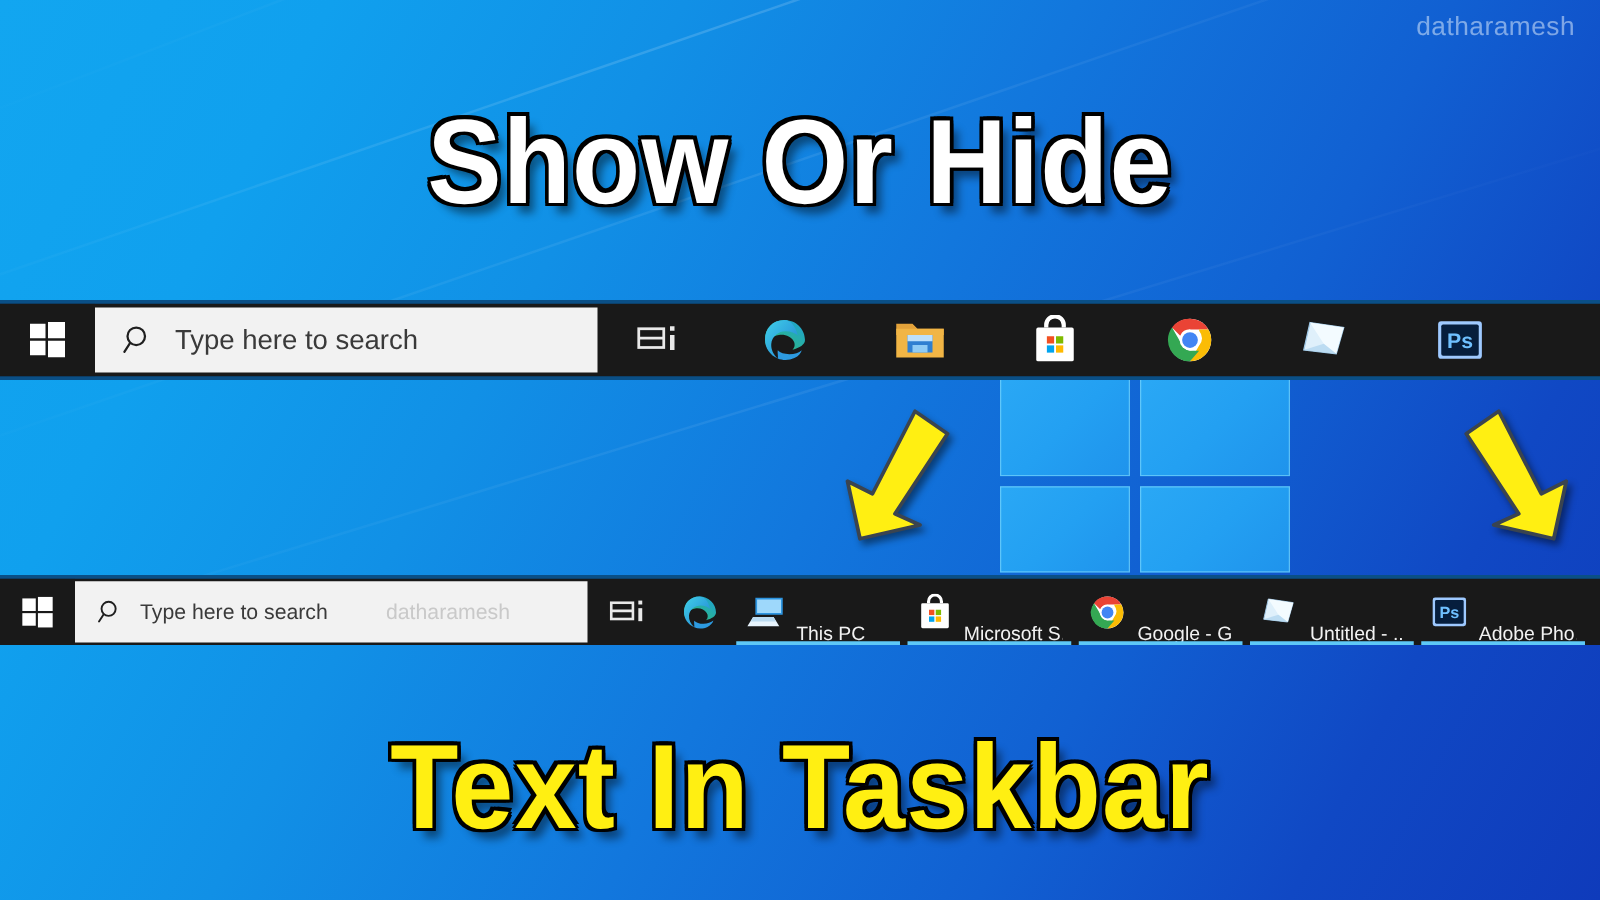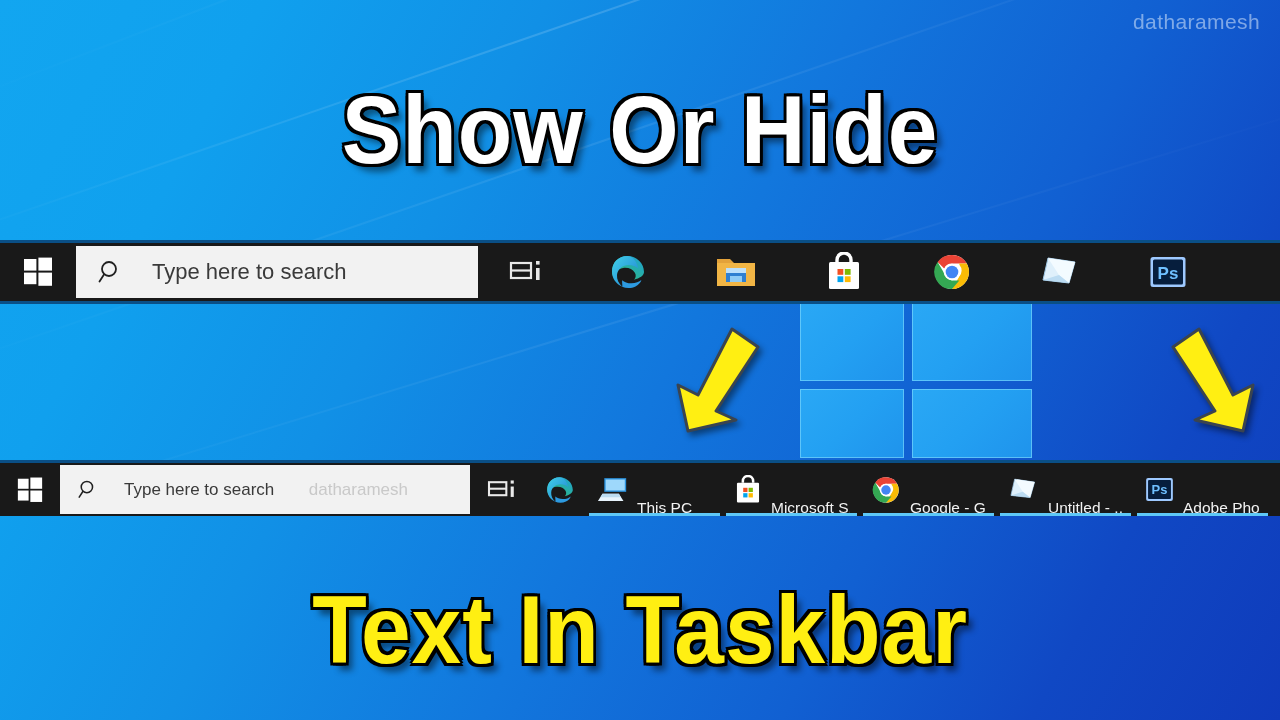--- a/index.html
+++ b/index.html
@@ -120,21 +120,20 @@
 
   .winflag{ display:block; }
 
   
   .searchbox{
     background:#f2f2f2;
     display:flex;
     align-items:center;
     flex:0 0 auto;
     position:relative;
-    gap:12px;
   }
   .taskbar-top .searchbox{ width:402px; margin:3px 0; padding-left:22px; }
   .taskbar-bottom .searchbox{ width:410px; margin:2px 0; padding-left:18px; }
 
   .search-icon{ flex:0 0 auto; display:block; }
   .search-ph{
     color:#3a3a3a;
     white-space:nowrap;
   }
   .taskbar-top .search-ph{ font-size:22px; margin-left:16px; }

